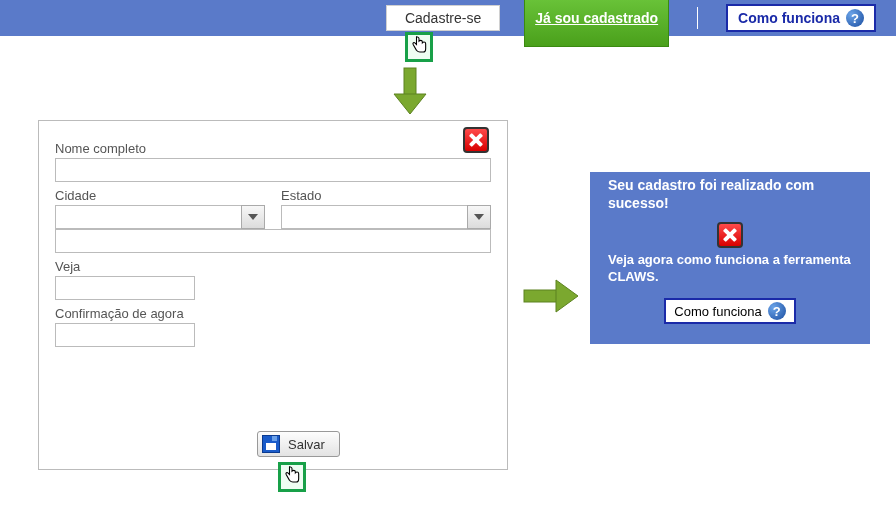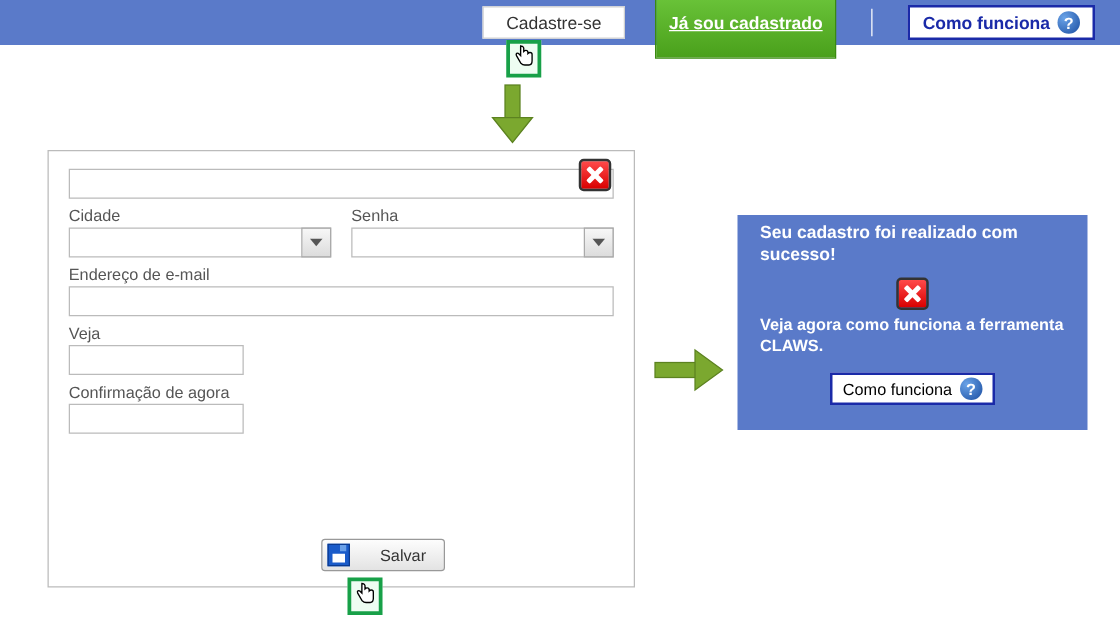--- a/index.html
+++ b/index.html
@@ -30,21 +30,21 @@
   .fld-label { color: #555; font-size: 13px; margin: 6px 0 2px 0; display: block; }
   .txt { width: 100%; height: 24px; border: 1px solid #bbb; background: #fff; font-size: 13px; padding: 2px 4px; }
   .row2 { display: flex; gap: 16px; }
   .col { flex: 1; }
   .select-wrap { position: relative; }
   .select-btn { width: 24px; height: 24px; background: linear-gradient(#f7f7f7,#dcdcdc); border:1px solid #aaa; position:absolute; right:0; top:0; display:flex; align-items:center; justify-content:center; }
   .tri-down { width:0; height:0; border-left:5px solid transparent; border-right:5px solid transparent; border-top:6px solid #555; }
   .short { width: 140px; }
 
   .save-btn-wrap { position: absolute; left: 218px; bottom: 12px; }
-  .btn-salvar { background: linear-gradient(#fdfdfd,#e3e3e3); border:1px solid #999; border-radius: 3px; padding: 3px 14px 3px 4px; display:inline-flex; align-items:center; gap:24px; font-size:13px; }
+  .btn-salvar { background: linear-gradient(#fdfdfd,#e3e3e3); border:1px solid #999; border-radius: 3px; padding: 3px 14px 3px 4px; display:inline-flex; align-items:center; gap:8px; font-size:13px; }
   .disk-icon { width:18px; height:18px; background:#1a5bc9; border:1px solid #0a3a90; position:relative; }
   .disk-icon::after { content:""; position:absolute; left:3px; bottom:2px; width:10px; height:7px; background:#fff; }
   .disk-icon::before { content:""; position:absolute; right:2px; top:0; width:5px; height:5px; background:#6aa0e8; }
 
   .success-panel { position: absolute; right: 26px; top: 172px; width: 280px; background: #5a7ac9; color: #fff; padding: 4px 18px 20px 18px; }
   .success-text { font-weight: bold; font-size: 14px; line-height: 1.3; }
   .success-sub { font-weight: bold; font-size: 13px; line-height: 1.3; }
   .success-close { display:flex; justify-content:center; margin:10px 0 4px 0; position: relative; }
   .btn-como-small { background:#fff; border:2px solid #1a2aa8; color:#000; font-size:13px; padding:2px 8px; display:inline-flex; align-items:center; gap:6px; margin: 12px auto 0 auto; }
   .center { text-align:center; }
@@ -75,44 +75,44 @@
       <rect x="14" y="2" width="12" height="28" fill="#7ba82f" stroke="#5c8220" stroke-width="1"></rect>
       <polygon points="4,28 36,28 20,48" fill="#7ba82f" stroke="#5c8220" stroke-width="1"></polygon>
     </svg>
 </div>
 
 <div class="form-panel">
   <div class="close-x">
     <div class="icon-close"></div>
   </div>
 
+  <label class="fld-label">Nome completo</label>
   <input class="txt" value="" style="">
 
   <div class="row2">
     <div class="col">
       <label class="fld-label">Cidade</label>
       <div class="select-wrap">
         <input class="txt" value="" style="">
         <div class="select-btn">
             <div class="tri-down"></div>
           </div>
       </div>
     </div>
     <div class="col">
-      <label class="fld-label">Senha</label>
+      <label class="fld-label">Estado</label>
       <div class="select-wrap">
         <input class="txt" value="" style="">
         <div class="select-btn">
             <div class="tri-down"></div>
           </div>
       </div>
     </div>
   </div>
 
-  <label class="fld-label">Endereço de e-mail</label>
   <input class="txt" value="" style="">
 
   <label class="fld-label">Veja</label>
   <input class="txt short" type="password" value="" style="">
 
   <label class="fld-label">Confirmação de agora</label>
   <input class="txt short" type="password" value="" style="">
 
   <div class="save-btn-wrap">
     <span class="btn-salvar">

